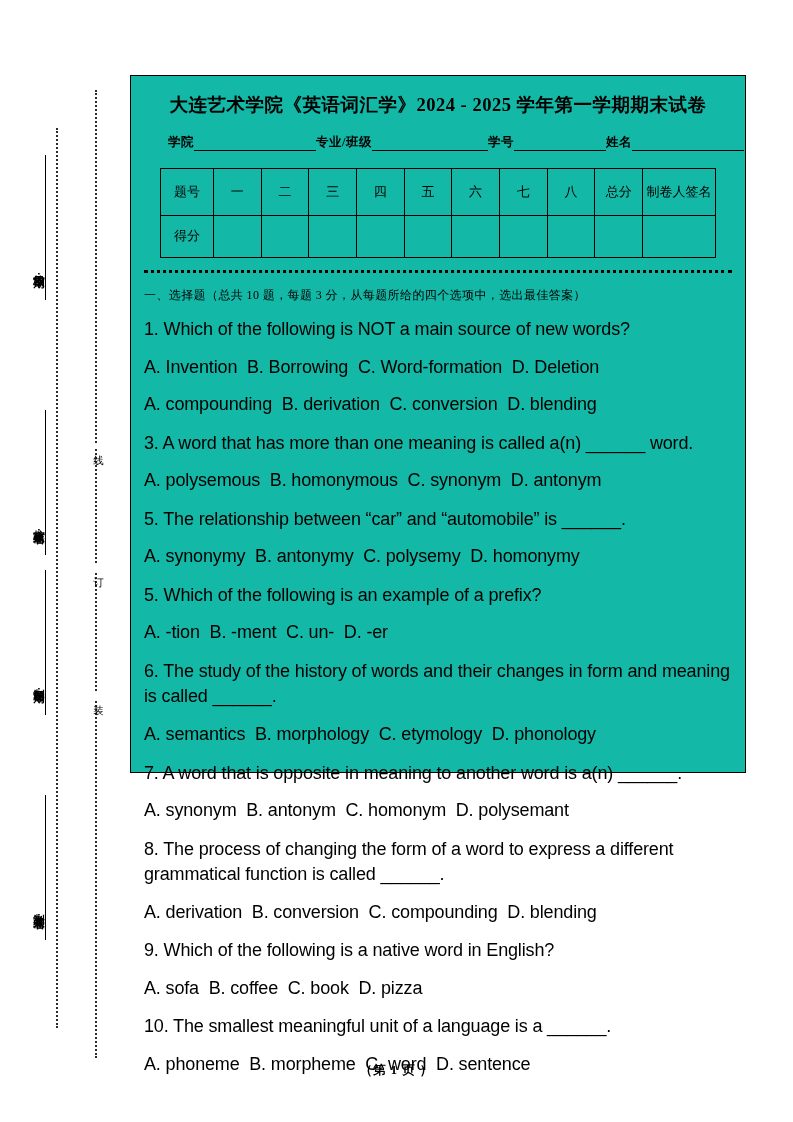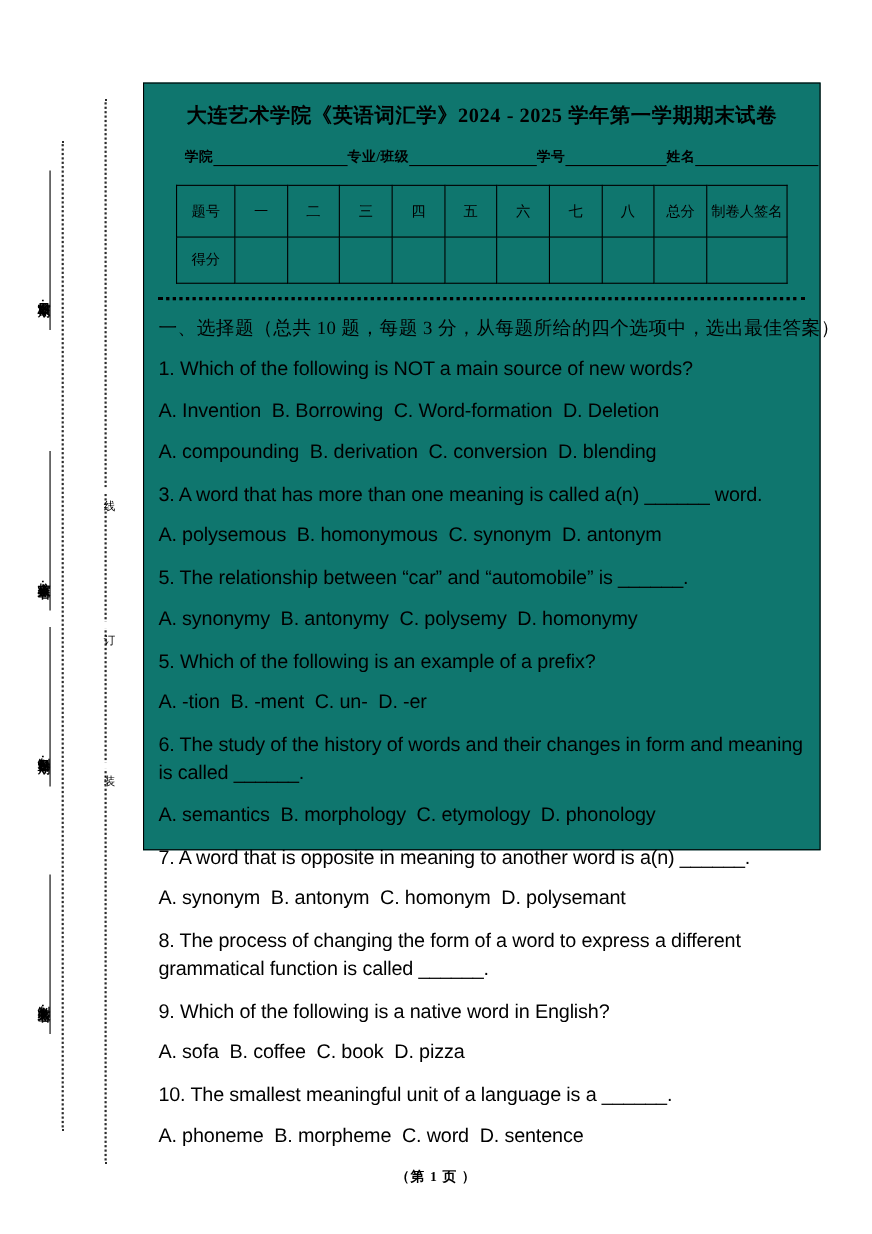--- a/index.html
+++ b/index.html
@@ -67,21 +67,21 @@
 
   
   #paper {
     position: absolute;
     left: 130px;
     top: 75px;
     width: 616px;
     height: 698px;
     border: 1.5px solid #000;
     box-sizing: border-box;
-    background: #0f766e;
+    background: #14b8a6;
   }
   #paper-inner {
     padding: 10px 11px 0 11px;
   }
 
   #exam-title {
     text-align: center;
     font-size: 18.5px;
     font-weight: bold;
     font-family: "Liberation Serif", "DejaVu Serif", serif;
@@ -136,21 +136,21 @@
   
   #sep {
     margin: 12px 2px 0 2px;
     border-top: 3px dotted #000;
     height: 0;
   }
 
   
   #section-1-heading {
     margin: 14px 0 0 2px;
-    font-size: 17px;
+    font-size: 12px;
     font-family: "Liberation Serif", "DejaVu Serif", serif;
     letter-spacing: 0.4px;
     white-space: nowrap;
   }
 
   
   #questions { margin: 0 2px 0 2px; }
   .q-line {
     font-family: Liberation Sans, sans-serif;
     font-size: 18px;
@@ -267,20 +267,21 @@
         <div class="q-line opt">A. polysemous  B. homonymous  C. synonym  D. antonym</div>
         <div class="q-line">5. The relationship between “car” and “automobile” is ______.</div>
         <div class="q-line opt">A. synonymy  B. antonymy  C. polysemy  D. homonymy</div>
         <div class="q-line">5. Which of the following is an example of a prefix?</div>
         <div class="q-line opt">A. -tion  B. -ment  C. un-  D. -er</div>
         <div class="q-line">6. The study of the history of words and their changes in form and meaning is called ______.</div>
         <div class="q-line opt">A. semantics  B. morphology  C. etymology  D. phonology</div>
         <div class="q-line">7. A word that is opposite in meaning to another word is a(n) ______.</div>
         <div class="q-line opt">A. synonym  B. antonym  C. homonym  D. polysemant</div>
         <div class="q-line">8. The process of changing the form of a word to express a different grammatical function is called ______.</div>
+        <div class="q-line opt">A. derivation  B. conversion  C. compounding  D. blending</div>
         <div class="q-line">9. Which of the following is a native word in English?</div>
         <div class="q-line opt">A. sofa  B. coffee  C. book  D. pizza</div>
         <div class="q-line">10. The smallest meaningful unit of a language is a ______.</div>
         <div class="q-line opt">A. phoneme  B. morpheme  C. word  D. sentence</div>
       </div>
 
   </div>
 </div>
 
 <div id="footer">（第 1 页 ）</div>

